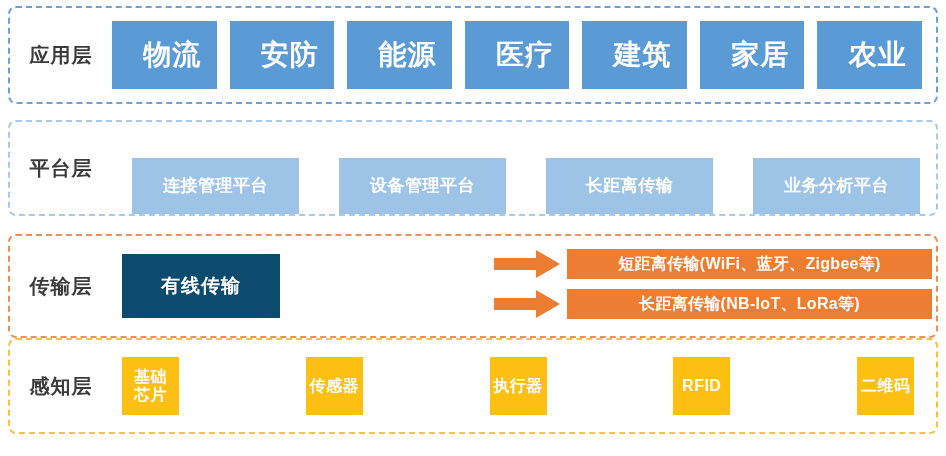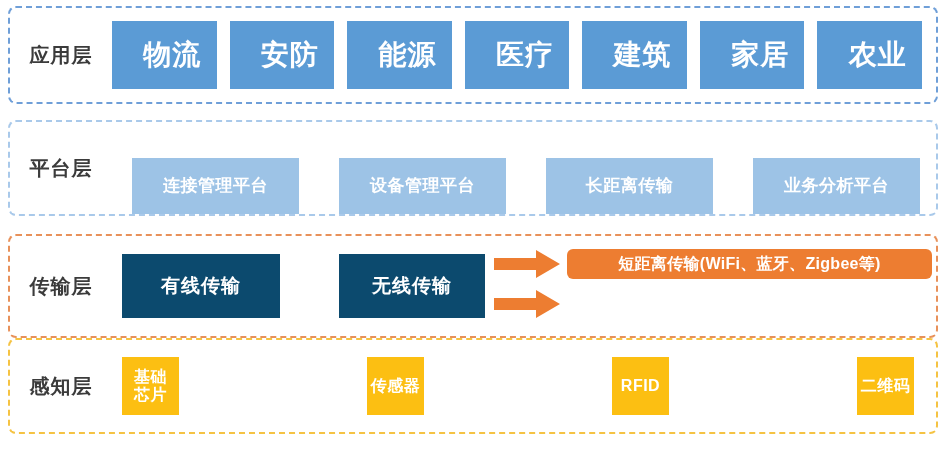--- a/index.html
+++ b/index.html
@@ -118,21 +118,20 @@
   .transport-wireless { left: 227px; width: 146px; }
 
   .transport-sub {
     position: absolute;
     height: 30px;
     left: 455px;
     width: 365px;
     background: #ed7d31;
     font-size: 16px;
     letter-spacing: 0.3px;
-    border-radius: 6px;
   }
   .transport-sub-1 { top: 13px; }
   .transport-sub-2 { top: 53px; }
 
   .arrow {
     position: absolute;
     left: 382px;
     width: 66px;
     height: 28px;
     color: #ed7d31;
@@ -185,41 +184,42 @@
       <div class="node platform-node">长距离传输</div>
       <div class="node platform-node">业务分析平台</div>
     </div>
   </div>
 
   <div class="layer layer-transport">
     <div class="layer-label">传输层</div>
     <div class="transport-row">
 
       <div class="node transport-main transport-wired">有线传输</div>
-      <div class="node transport-main transport-wireless">无线传输</div>
 
       <div class="arrow arrow-1">
         <svg viewBox="0 0 66 28" preserveAspectRatio="none" aria-hidden="true">
           <polygon points="0,8 42,8 42,0 66,14 42,28 42,20 0,20" fill="currentColor"></polygon>
         </svg>
       </div>
       <div class="arrow arrow-2">
         <svg viewBox="0 0 66 28" preserveAspectRatio="none" aria-hidden="true">
           <polygon points="0,8 42,8 42,0 66,14 42,28 42,20 0,20" fill="currentColor"></polygon>
         </svg>
       </div>
 
       <div class="node transport-sub transport-sub-1">短距离传输(WiFi、蓝牙、Zigbee等)</div>
+      <div class="node transport-sub transport-sub-2">长距离传输(NB-IoT、LoRa等)</div>
     </div>
   </div>
 
   <div class="layer layer-sensing">
     <div class="layer-label">感知层</div>
     <div class="sensing-row">
       <div class="node sensing-node">基础
 芯片</div>
       <div class="node sensing-node">传感器</div>
+      <div class="node sensing-node">执行器</div>
       <div class="node sensing-node">RFID</div>
       <div class="node sensing-node">二维码</div>
     </div>
   </div>
 
 </div>
 
 </body></html>

